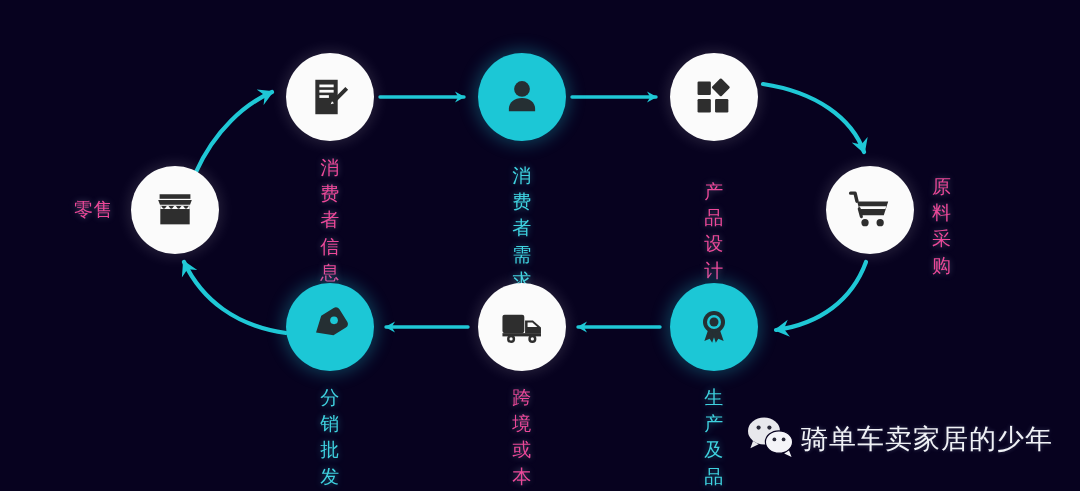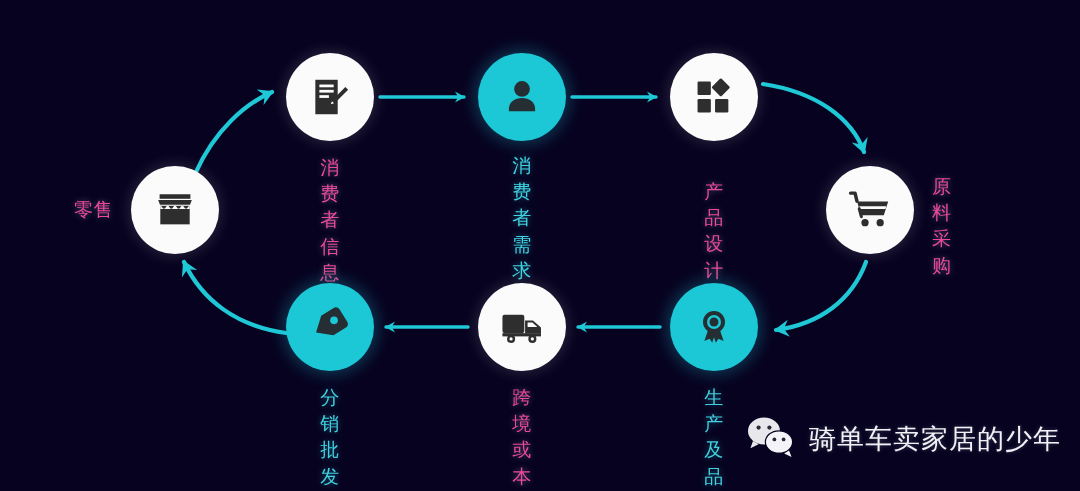--- a/index.html
+++ b/index.html
@@ -38,21 +38,21 @@
     font-weight:400;
   }
   .label.white{color:#ec4899;text-shadow:0 0 6px rgba(200,225,255,.35);}
   .label.cyan{color:#3fd2e0;text-shadow:0 0 7px rgba(60,205,225,.45);}
   .label.side{transform:translate(0,-50%);text-align:left;}
   .label.side-left{transform:translate(-100%,-50%);text-align:right;}
 
   
   #watermark{
     position:absolute;left:745px;top:415px;
-    display:flex;align-items:center;gap:12px;
+    display:flex;align-items:center;gap:4px;
   }
   #watermark .wm-text{
     color:#f0f2f6;font-size:27px;letter-spacing:1px;
     text-shadow:0 0 4px rgba(180,200,230,.3);
   }
 </style>
 </head>
 <body>
 
 <div id="stage">
@@ -116,21 +116,21 @@
 反馈</div>
   </div>
 
   <div class="node" style="left:522px;top:97px;">
     <div class="circle cyan" style="width:88px;height:88px;">
       <svg width="42" height="42" viewBox="0 0 24 24">
         <circle cx="12" cy="7.4" r="4.5" fill="#252f33"></circle>
         <path fill="#252f33" d="M12 12.6c-4.3 0-7.5 2.6-7.5 6.1v1.4h15v-1.4c0-3.5-3.2-6.1-7.5-6.1z"></path>
       </svg>
     </div>
-    <div class="label cyan" style="left:0;top:56px;">消费者需求</div>
+    <div class="label cyan" style="left:0;top:66px;">消费者需求</div>
   </div>
 
   <div class="node" style="left:714px;top:97px;">
     <div class="circle white" style="width:88px;height:88px;">
       <svg width="42" height="42" viewBox="0 0 24 24">
         <rect x="2.6" y="3.2" width="7.6" height="7.6" rx="0.7" fill="#2e2e2e"></rect>
         <rect x="2.6" y="13.2" width="7.6" height="7.6" rx="0.7" fill="#2e2e2e"></rect>
         <rect x="12.6" y="13.2" width="7.6" height="7.6" rx="0.7" fill="#2e2e2e"></rect>
         <rect x="12.1" y="2.7" width="7.6" height="7.6" rx="0.7" fill="#2e2e2e" transform="rotate(45 15.9 6.5)"></rect>
       </svg>

